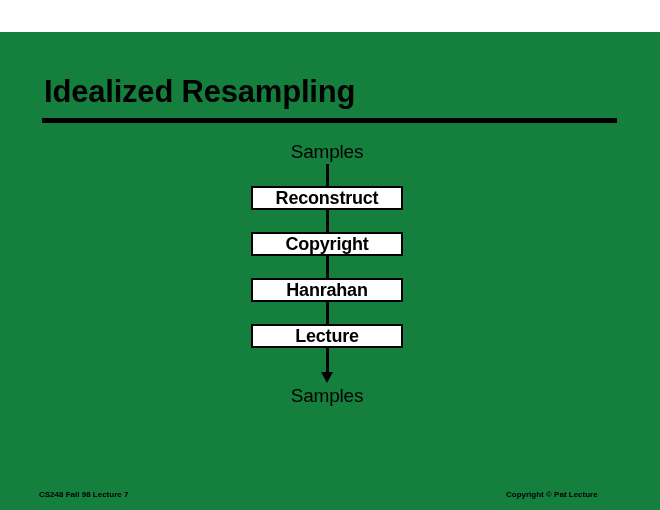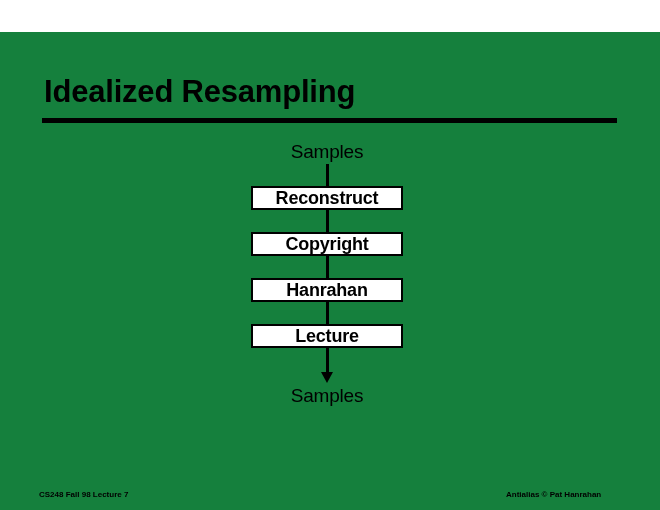--- a/index.html
+++ b/index.html
@@ -169,15 +169,15 @@
       <div class="shaft"></div>
       <div class="head"></div>
     </div>
 
     <div class="flow-label">Samples</div>
 
   </div>
 
   <div class="footer-text" id="footer-left">CS248 Fall 98 Lecture 7</div>
 
-  <div class="footer-text" id="footer-right">Antialias © Pat Hanrahan</div>
+  <div class="footer-text" id="footer-right">Copyright © Pat Lecture</div>
 
 </div>
 
 </body></html>

